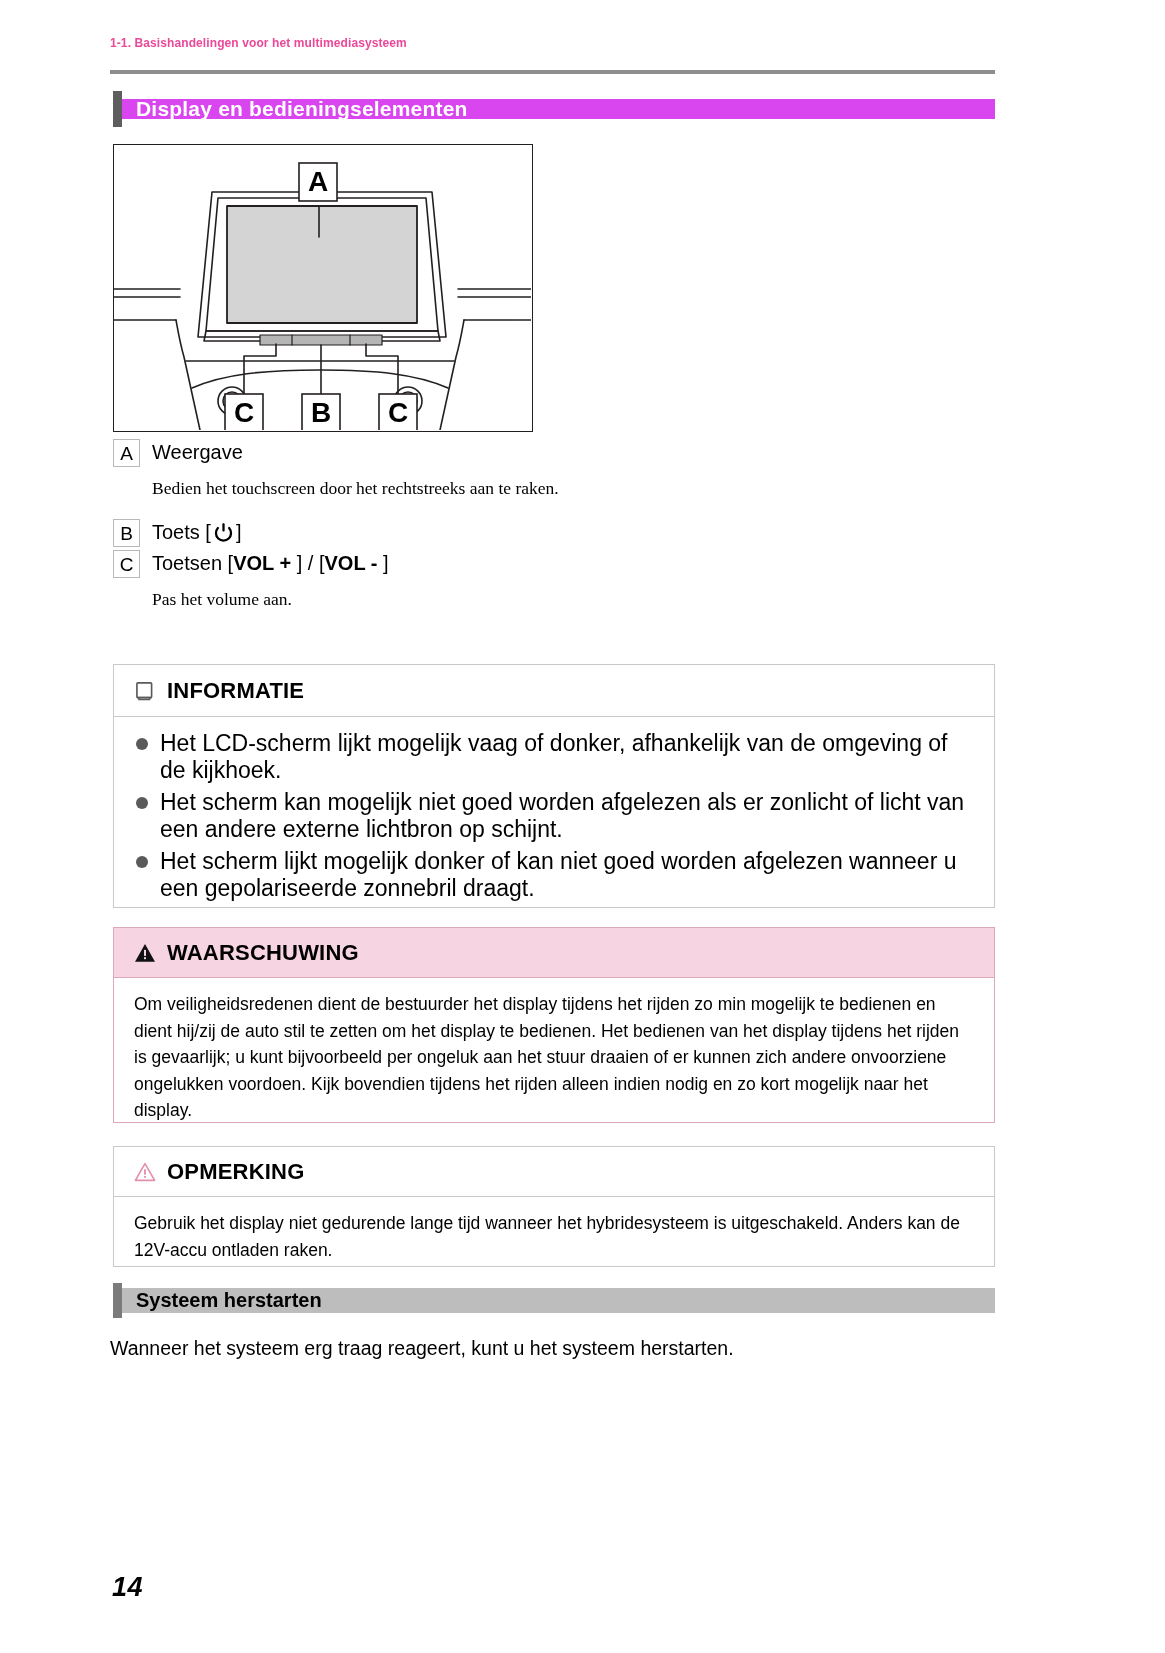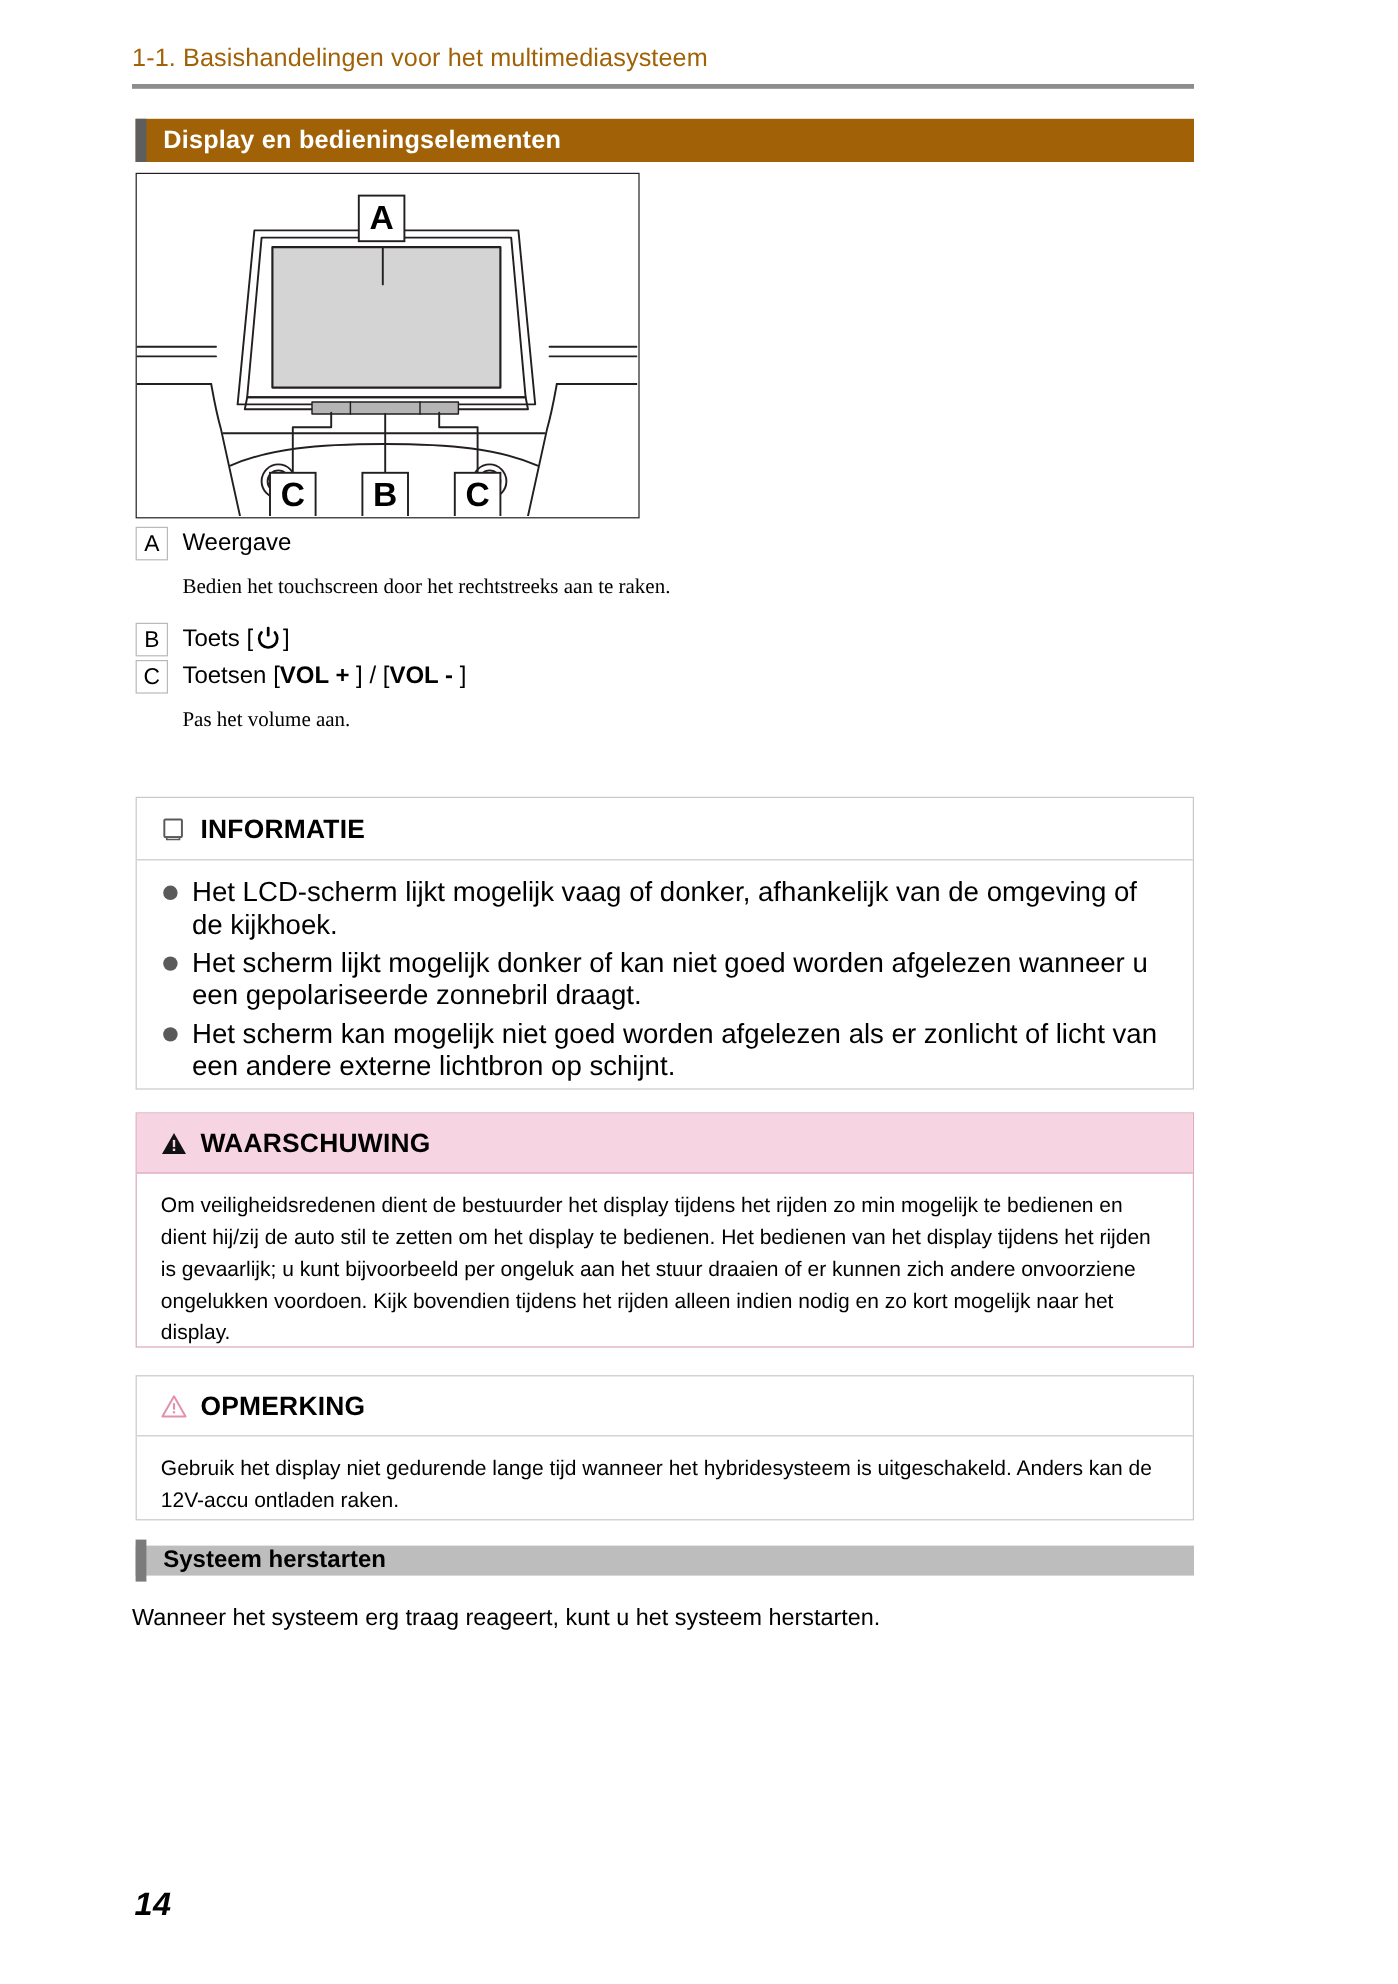--- a/index.html
+++ b/index.html
@@ -24,43 +24,43 @@
   }
 
   
   .running-header {
     position: absolute;
     left: 110px;
     top: 36px;
     width: 885px;
   }
   .running-header-text {
-    font-size: 21px;
-    font-weight: normal;
+    font-size: 12px;
+    font-weight: bold;
     letter-spacing: 0.1px;
-    color: #a16207;
+    color: #ec4899;
     line-height: 1.2;
   }
   .header-rule {
     position: absolute;
     left: 110px;
     top: 70px;
     width: 885px;
     height: 4px;
     background: #8d8d8d;
   }
 
   
   .section-bar {
     position: absolute;
     left: 113px;
     top: 99px;
     width: 882px;
-    height: 36px;
-    background: #a16207;
+    height: 20px;
+    background: #d946ef;
     display: flex;
     align-items: center;
   }
   .section-bar-accent {
     width: 9px;
     height: 36px;
     background: #5e5e5e;
     flex: 0 0 auto;
   }
   .section-bar-title {
@@ -375,24 +375,24 @@
         </svg>
       </span>
       <span class="callout-head-title">INFORMATIE</span>
     </div>
     <div class="callout-body">
       <ul class="bullet-list">
         <li class="bullet-item">
           <span class="bullet-dot"></span><span>Het LCD-scherm lijkt mogelijk vaag of donker, afhankelijk van de omgeving of de kijkhoek.</span>
         </li>
         <li class="bullet-item">
-          <span class="bullet-dot"></span><span>Het scherm lijkt mogelijk donker of kan niet goed worden afgelezen wanneer u een gepolariseerde zonnebril draagt.</span>
+          <span class="bullet-dot"></span><span>Het scherm kan mogelijk niet goed worden afgelezen als er zonlicht of licht van een andere externe lichtbron op schijnt.</span>
         </li>
         <li class="bullet-item">
-          <span class="bullet-dot"></span><span>Het scherm kan mogelijk niet goed worden afgelezen als er zonlicht of licht van een andere externe lichtbron op schijnt.</span>
+          <span class="bullet-dot"></span><span>Het scherm lijkt mogelijk donker of kan niet goed worden afgelezen wanneer u een gepolariseerde zonnebril draagt.</span>
         </li>
       </ul>
     </div>
   </div>
 
   <div class="callout" id="waarschuwing-box">
     <div class="callout-head">
       <span>
         <svg class="warn-tri" viewBox="0 0 24 22" xmlns="http://www.w3.org/2000/svg">
           <path d="M12 1.2 L23 20.6 H1 Z" fill="#111111"></path>

